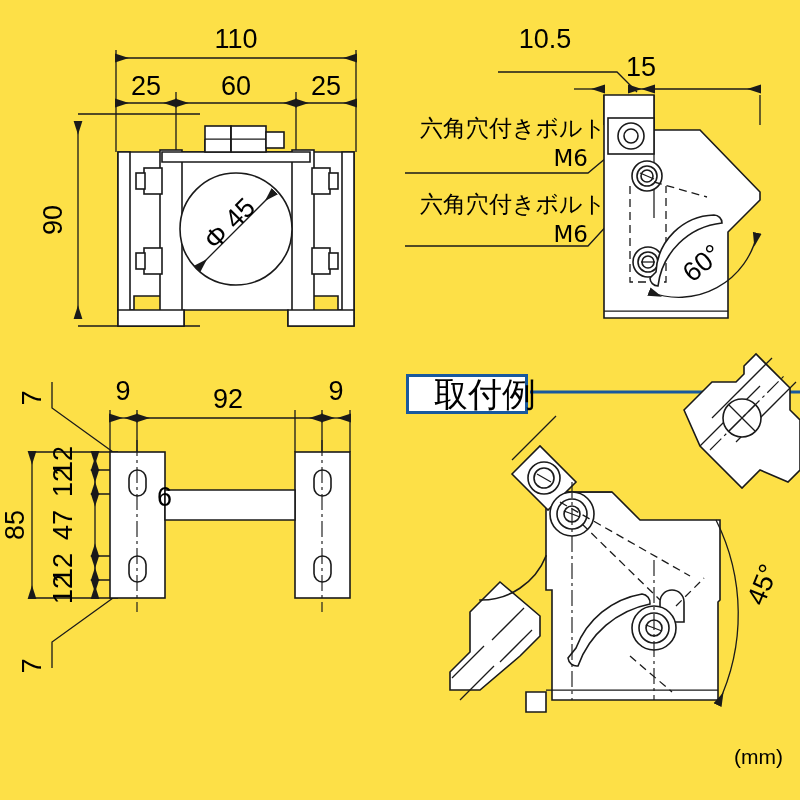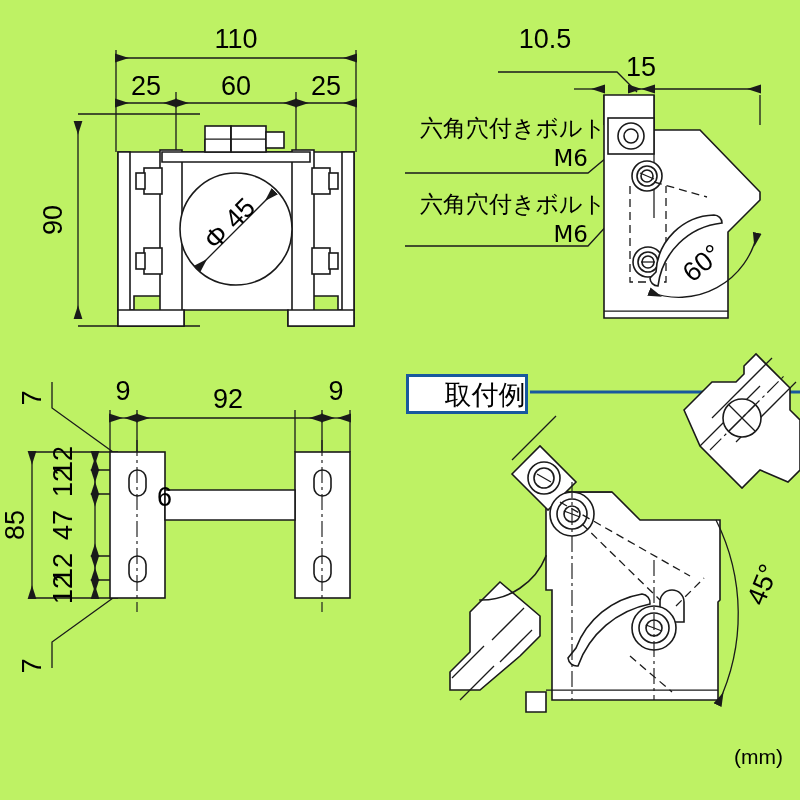--- a/index.html
+++ b/index.html
@@ -13,21 +13,21 @@
     height: 800px;
     font-family: "Liberation Sans", "DejaVu Sans", sans-serif;
     color: #000000;
     overflow: hidden;
     position: relative;
   }
   #sheet {
     position: relative;
     width: 800px;
     height: 800px;
-    background: #bef264;
+    background: #fde047;
   }
   svg#drawing {
     position: absolute;
     left: 0;
     top: 0;
     width: 800px;
     height: 800px;
     display: block;
   }
   .ln {
@@ -86,21 +86,21 @@
     position: absolute;
     border: 3px solid #18599e;
     background: #ffffff;
     box-sizing: border-box;
     display: flex;
     align-items: center;
     justify-content: center;
   }
   .callout-label {
     font-family: "DejaVu Sans", "Liberation Sans", sans-serif;
-    font-size: 27px;
+    font-size: 34px;
     color: #000000;
     line-height: 1;
     white-space: nowrap;
     margin-left: 36px;
   }
 </style>
 </head>
 <body>
 
 <div id="sheet">

